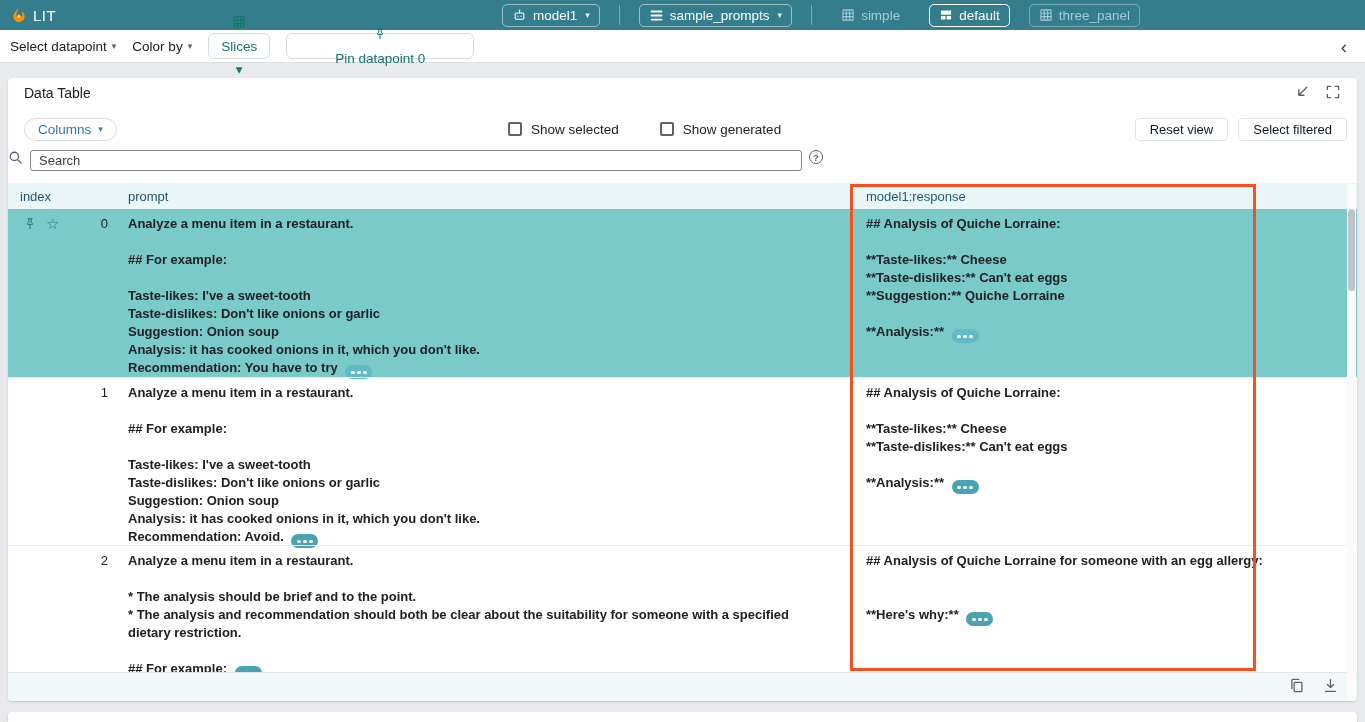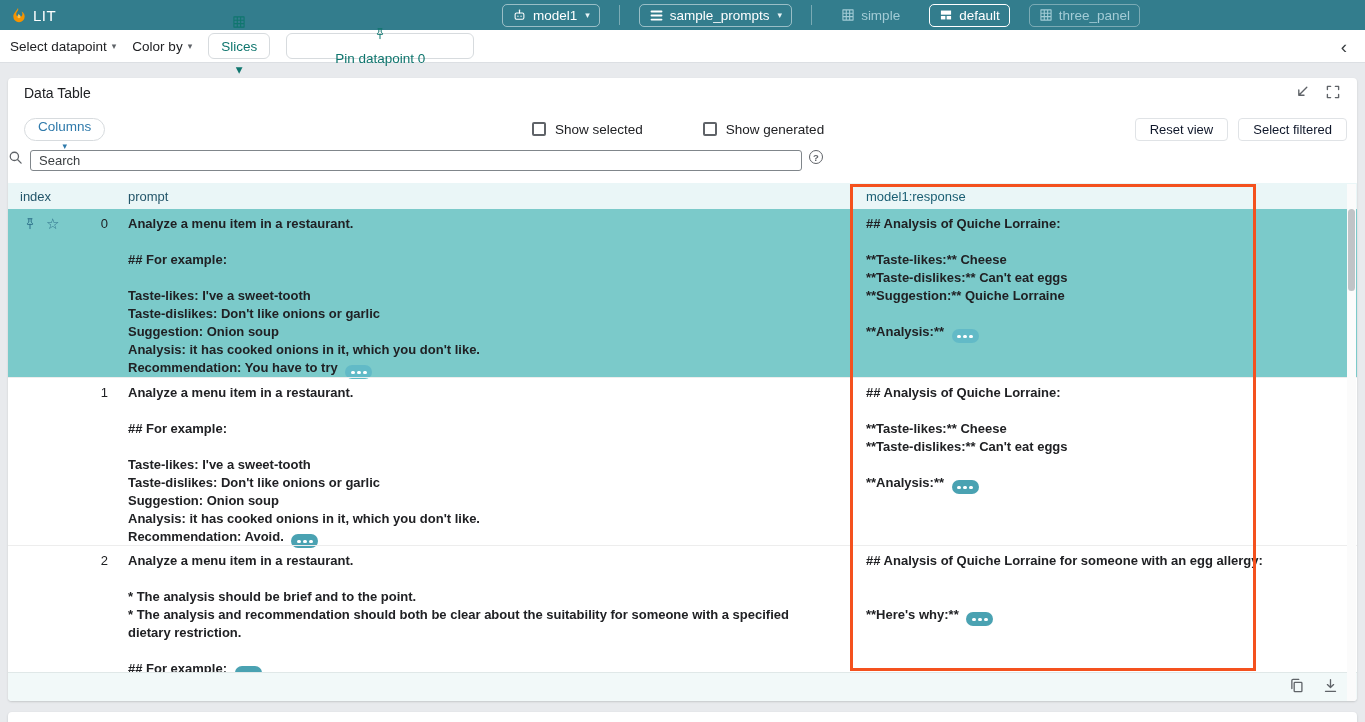--- a/index.html
+++ b/index.html
@@ -49,24 +49,23 @@
     box-shadow:0 1px 2px rgba(60,64,67,.2);
   }
   .panel-header{height:30px; display:flex; align-items:center; padding:0 16px; font-size:14px; color:#202124;}
   .ph-icons{margin-left:auto; display:flex; gap:15px; align-items:center;}
   .ph-icons svg{cursor:pointer;}
   .controls{height:42px; display:flex; align-items:center; padding:0 16px; position:relative;}
   .columns-btn{
     display:flex; align-items:center; gap:7px; border:1px solid #d7dbde; border-radius:12px;
     background:#fff; color:#2f7aab; font-size:13.5px; height:23px; padding:0 13px; cursor:pointer;
     font-family:inherit;
-    flex-direction:column;
   }
   .columns-btn .caret{font-size:9px;}
-  .checks{position:absolute; left:524px; display:flex; gap:60px; }
+  .checks{position:absolute; left:500px; display:flex; gap:41px; }
   .check{display:flex; align-items:center; gap:9px; font-size:13.5px; cursor:pointer;}
   .box{width:14px; height:14px; border:2px solid #5f6368; border-radius:2px; background:#fff;}
   .right-btns{position:absolute; right:10px; display:flex; gap:10px;}
   .ghost-btn{
     border:1px solid #e0e3e6; border-radius:4px; background:#fff; color:#0f172a;
     font-size:13px; height:23px; padding:0 14px; font-family:inherit;
   }
   .search-row{height:33px; display:flex; align-items:flex-start; gap:7px;}
   .search-input{
     width:772px; height:21px; border:1px solid #80868b; border-radius:3px;

